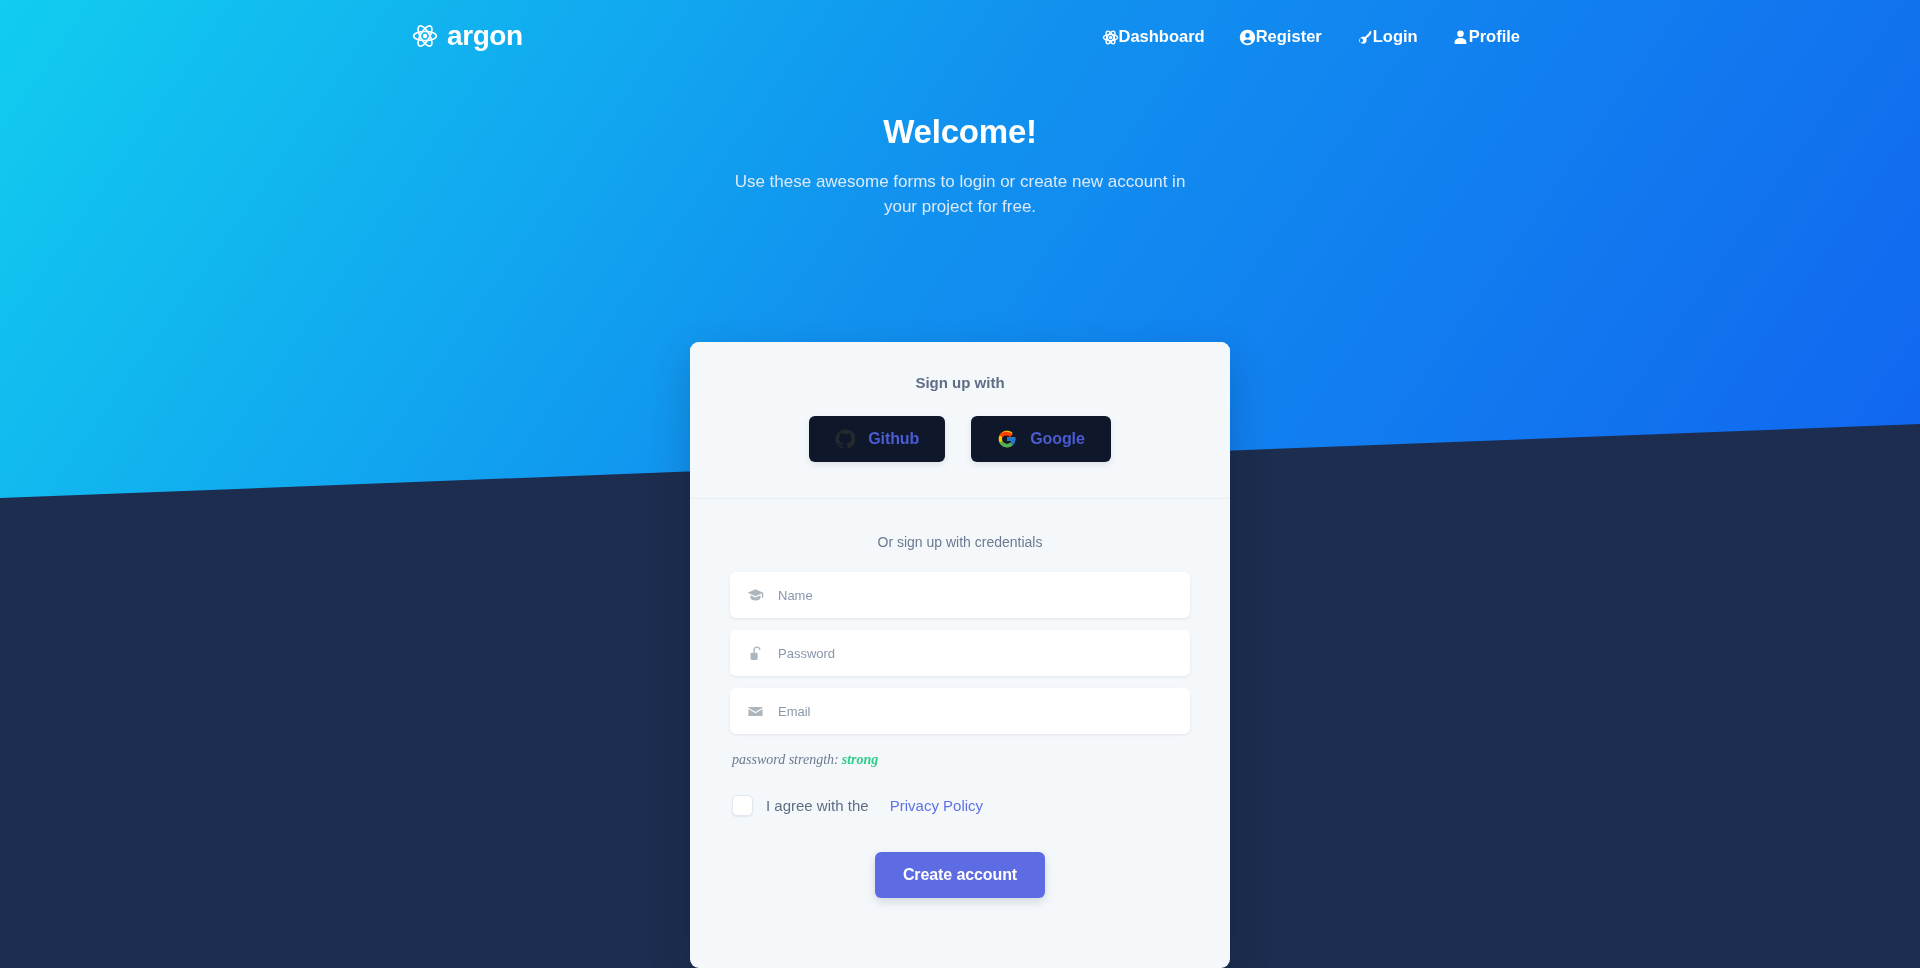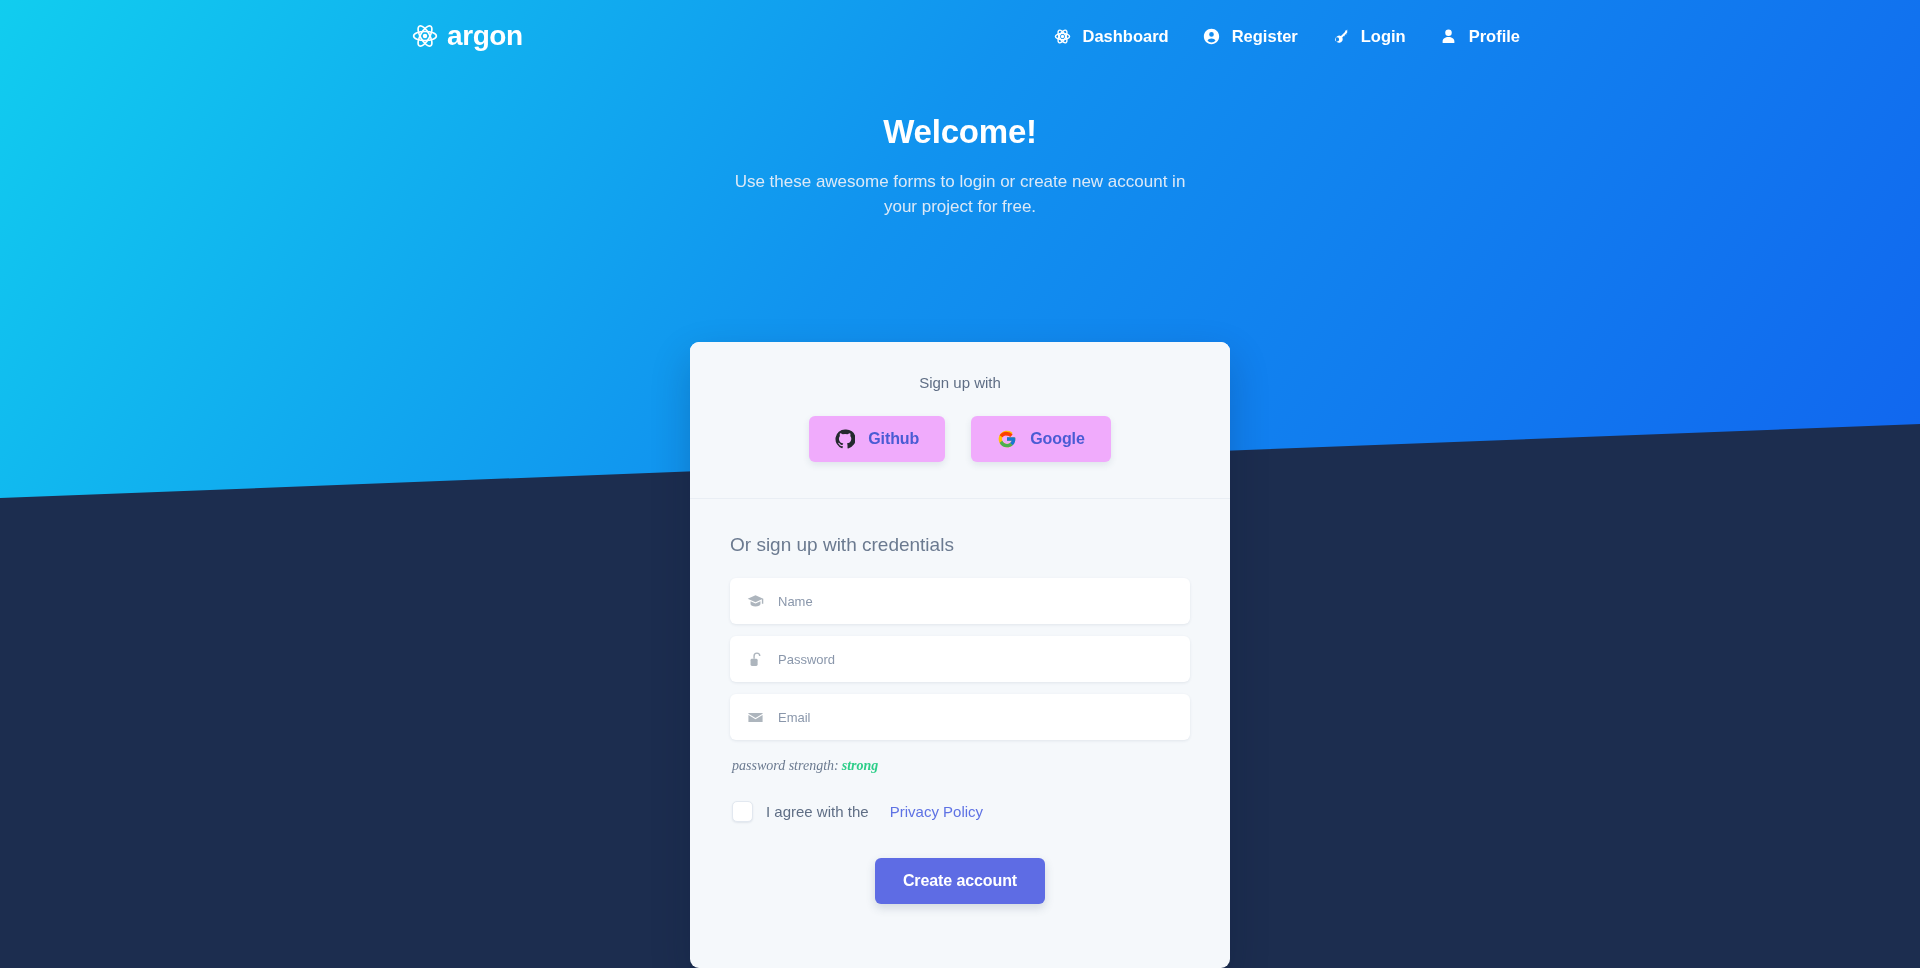--- a/index.html
+++ b/index.html
@@ -65,22 +65,22 @@
   }
   .nav-links {
     margin-left: auto;
     margin-right: 400px;
     display: flex;
     align-items: center;
     gap: 34px;
   }
   .nav-item {
     display: flex;
-    align-items: center;
-    gap: 12px;
+    align-items: flex-end;
+    gap: 0;
     color: #ffffff;
     font-size: 16.5px;
     font-weight: 600;
     text-decoration: none;
     white-space: nowrap;
     cursor: pointer;
   }
   .nav-icon { width: 17px; height: 17px; display: block; flex: 0 0 auto; }
 
   
@@ -123,53 +123,54 @@
   }
   .card-header {
     padding: 32px 40px 36px;
     background: #f5f8fb;
     border-bottom: 1px solid #e9eef4;
   }
   .card-header-label {
     text-align: center;
     font-size: 15px;
     color: #5f6e85;
-    font-weight: 400;
+    font-weight: 700;
     margin-bottom: 25px;
   }
   .social-row {
     display: flex;
     justify-content: center;
     gap: 26px;
   }
   .social-btn {
     display: flex;
     align-items: center;
     gap: 13px;
-    background: #f0abfc;
+    background: #0f172a;
     border: 0;
     border-radius: 6px;
     padding: 13px 26px;
     box-shadow: 0 3px 7px rgba(50, 70, 100, 0.11);
     cursor: pointer;
     font-family: inherit;
   }
   .social-label {
     font-size: 16px;
     font-weight: 700;
     color: #4a5bd4;
     letter-spacing: -0.1px;
   }
   .social-icon { width: 20px; height: 20px; display: block; }
 
   .card-body {
     padding: 35px 40px 0;
   }
   .credentials-label {
-    font-size: 19px;
+    text-align: center;
+    font-size: 14px;
     color: #6b7a90;
     margin-bottom: 22px;
   }
 
   .field {
     position: relative;
     display: flex;
     align-items: center;
     background: #ffffff;
     border: 1px solid transparent;

